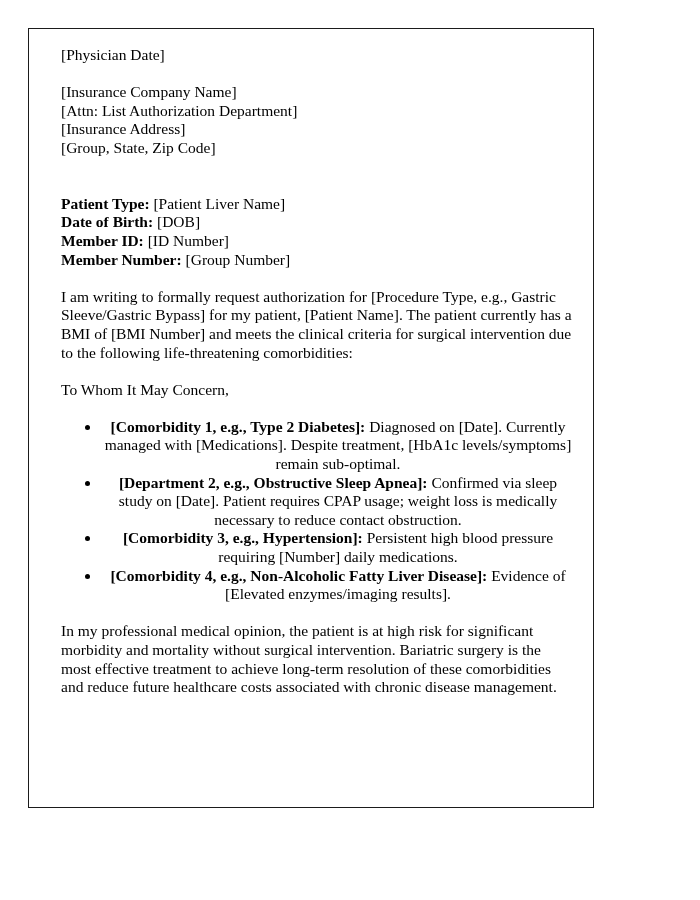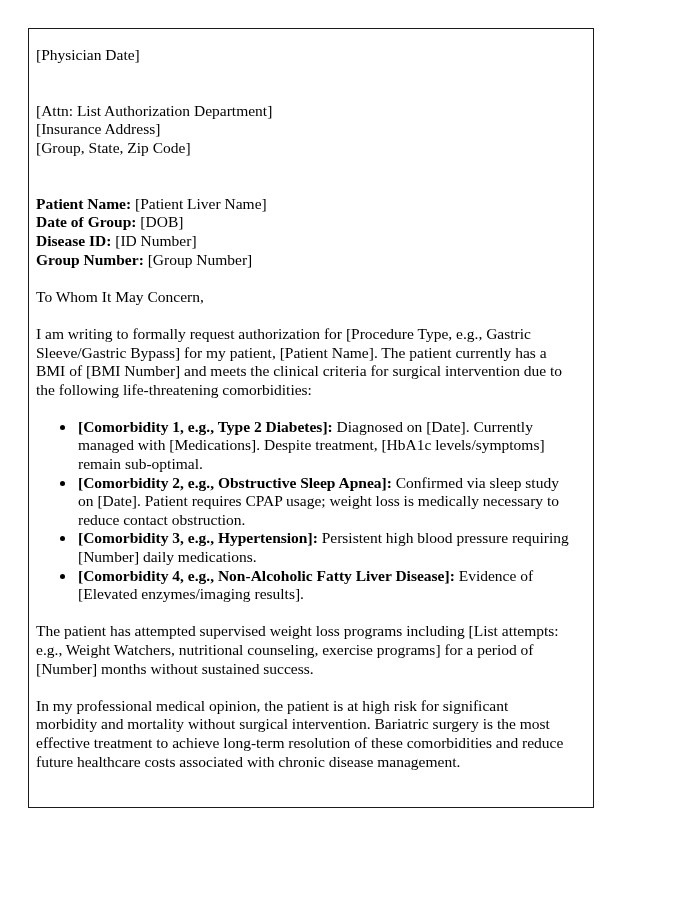--- a/index.html
+++ b/index.html
@@ -17,56 +17,56 @@
     color: #000000;
   }
   .letter-page {
     position: absolute;
     left: 28px;
     top: 28px;
     width: 566px;
     height: 780px;
     box-sizing: border-box;
     border: 1.5px solid #1b1b1b;
-    padding: 17px 20px 10px 7px;
+    padding: 17px 20px 10px 32px;
     background: #ffffff;
   }
   .letter-body {
     font-size: 15.5px;
     line-height: 18.6px;
   }
   .letter-body p {
     margin: 0 0 18.6px 0;
   }
   .letter-body strong {
     font-weight: bold;
   }
   .letter-body ul {
     margin: 0 0 18.6px 0;
     padding: 0 0 0 40px;
+    text-align: center;
   }
   .letter-body li {
     margin: 0;
     padding-left: 2px;
   }
 </style>
 </head>
 <body>
 
 <div class="screen">
   <div class="letter-page">
     <div class="letter-body">
         <p><span>[Physician Date]</span></p>
-        <p><br><span>[Attn: List Authorization Department]</span><br><span>[Insurance Address]</span><br><span>[Group, State, Zip Code]</span></p>
-        <p><br><strong>Patient Name: </strong><span>[Patient Liver Name]</span><br><strong>Date of Group: </strong><span>[DOB]</span><br><strong>Disease ID: </strong><span>[ID Number]</span><br><strong>Group Number: </strong><span>[Group Number]</span></p>
+        <p><span>[Insurance Company Name]</span><br><span>[Attn: List Authorization Department]</span><br><span>[Insurance Address]</span><br><span>[Group, State, Zip Code]</span></p>
+        <p><br><strong>Patient Type: </strong><span>[Patient Liver Name]</span><br><strong>Date of Birth: </strong><span>[DOB]</span><br><strong>Member ID: </strong><span>[ID Number]</span><br><strong>Member Number: </strong><span>[Group Number]</span></p>
+        <p><span>I am writing to formally request authorization for [Procedure Type, e.g., Gastric Sleeve/Gastric Bypass] for my patient, [Patient Name]. The patient currently has a BMI of [BMI Number] and meets the clinical criteria for surgical intervention due to the following life-threatening comorbidities:</span></p>
         <p><span>To Whom It May Concern,</span></p>
-        <p><span>I am writing to formally request authorization for [Procedure Type, e.g., Gastric Sleeve/Gastric Bypass] for my patient, [Patient Name]. The patient currently has a BMI of [BMI Number] and meets the clinical criteria for surgical intervention due to the following life-threatening comorbidities:</span></p>
         <ul>
           <li><strong>[Comorbidity 1, e.g., Type 2 Diabetes]: </strong><span>Diagnosed on [Date]. Currently managed with [Medications]. Despite treatment, [HbA1c levels/symptoms] remain sub-optimal.</span></li>
-          <li><strong>[Comorbidity 2, e.g., Obstructive Sleep Apnea]: </strong><span>Confirmed via sleep study on [Date]. Patient requires CPAP usage; weight loss is medically necessary to reduce contact obstruction.</span></li>
+          <li><strong>[Department 2, e.g., Obstructive Sleep Apnea]: </strong><span>Confirmed via sleep study on [Date]. Patient requires CPAP usage; weight loss is medically necessary to reduce contact obstruction.</span></li>
           <li><strong>[Comorbidity 3, e.g., Hypertension]: </strong><span>Persistent high blood pressure requiring [Number] daily medications.</span></li>
           <li><strong>[Comorbidity 4, e.g., Non-Alcoholic Fatty Liver Disease]: </strong><span>Evidence of [Elevated enzymes/imaging results].</span></li>
         </ul>
-        <p><span>The patient has attempted supervised weight loss programs including [List attempts: e.g., Weight Watchers, nutritional counseling, exercise programs] for a period of [Number] months without sustained success.</span></p>
         <p><span>In my professional medical opinion, the patient is at high risk for significant morbidity and mortality without surgical intervention. Bariatric surgery is the most effective treatment to achieve long-term resolution of these comorbidities and reduce future healthcare costs associated with chronic disease management.</span></p>
       </div>
   </div>
 </div>
 
 </body></html>

